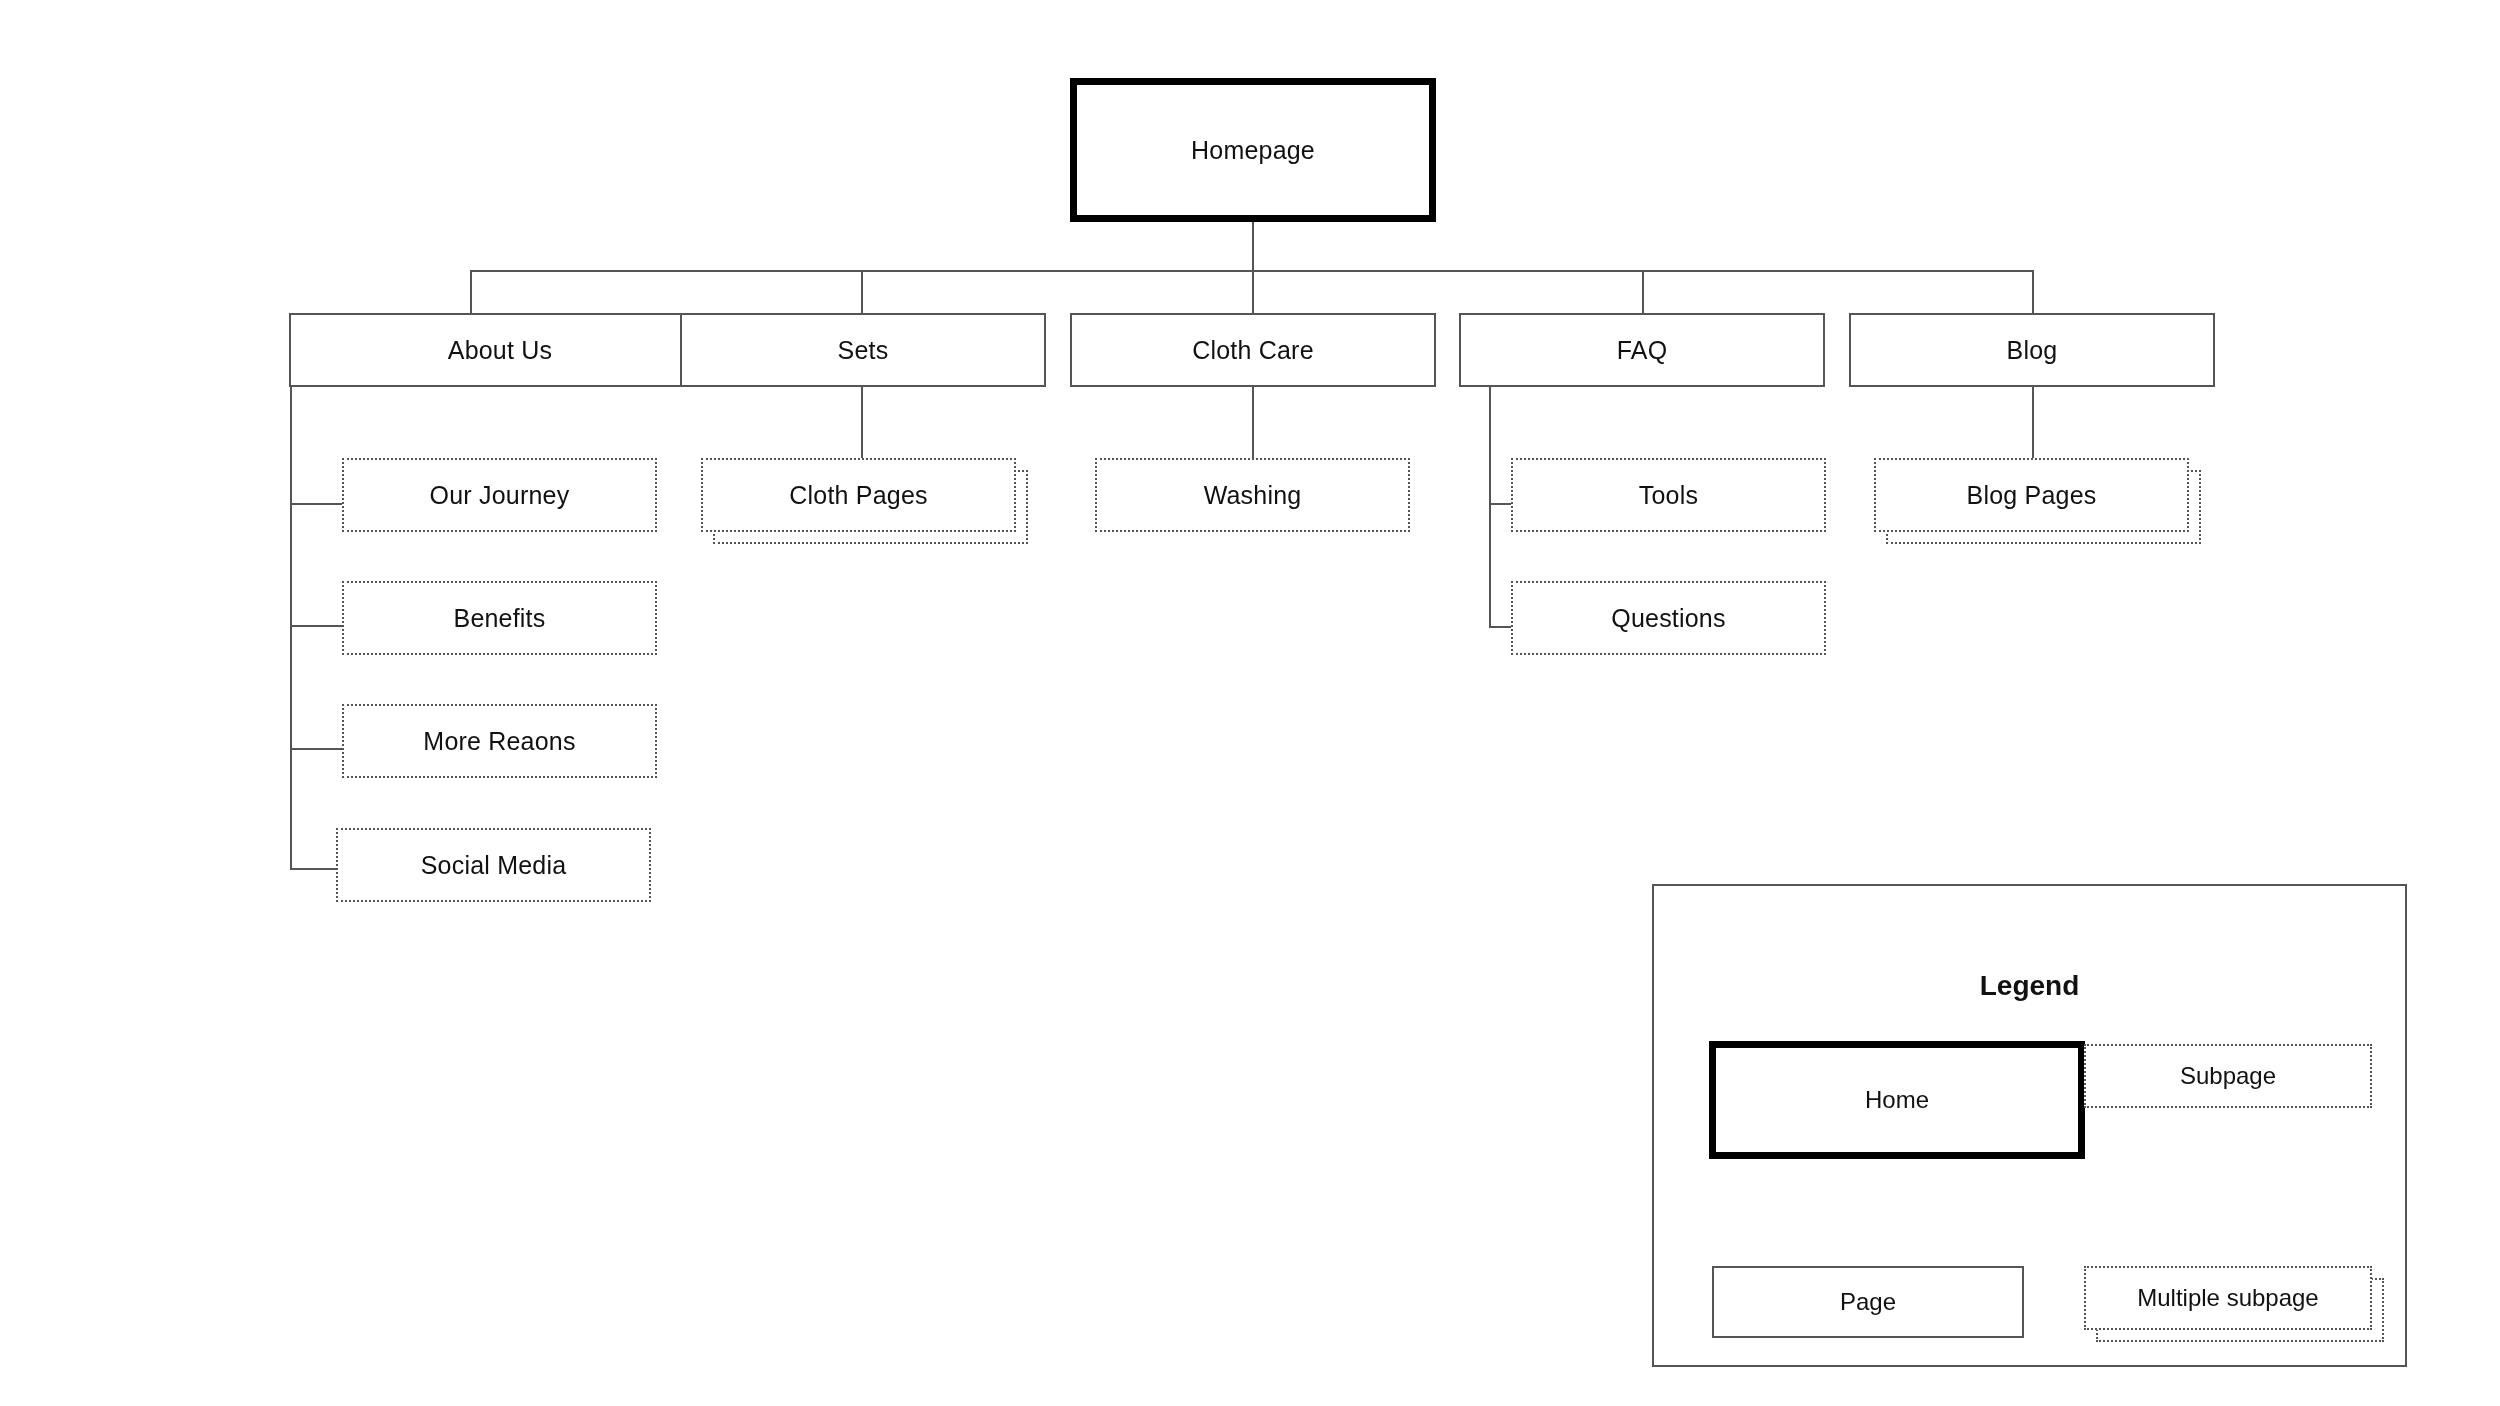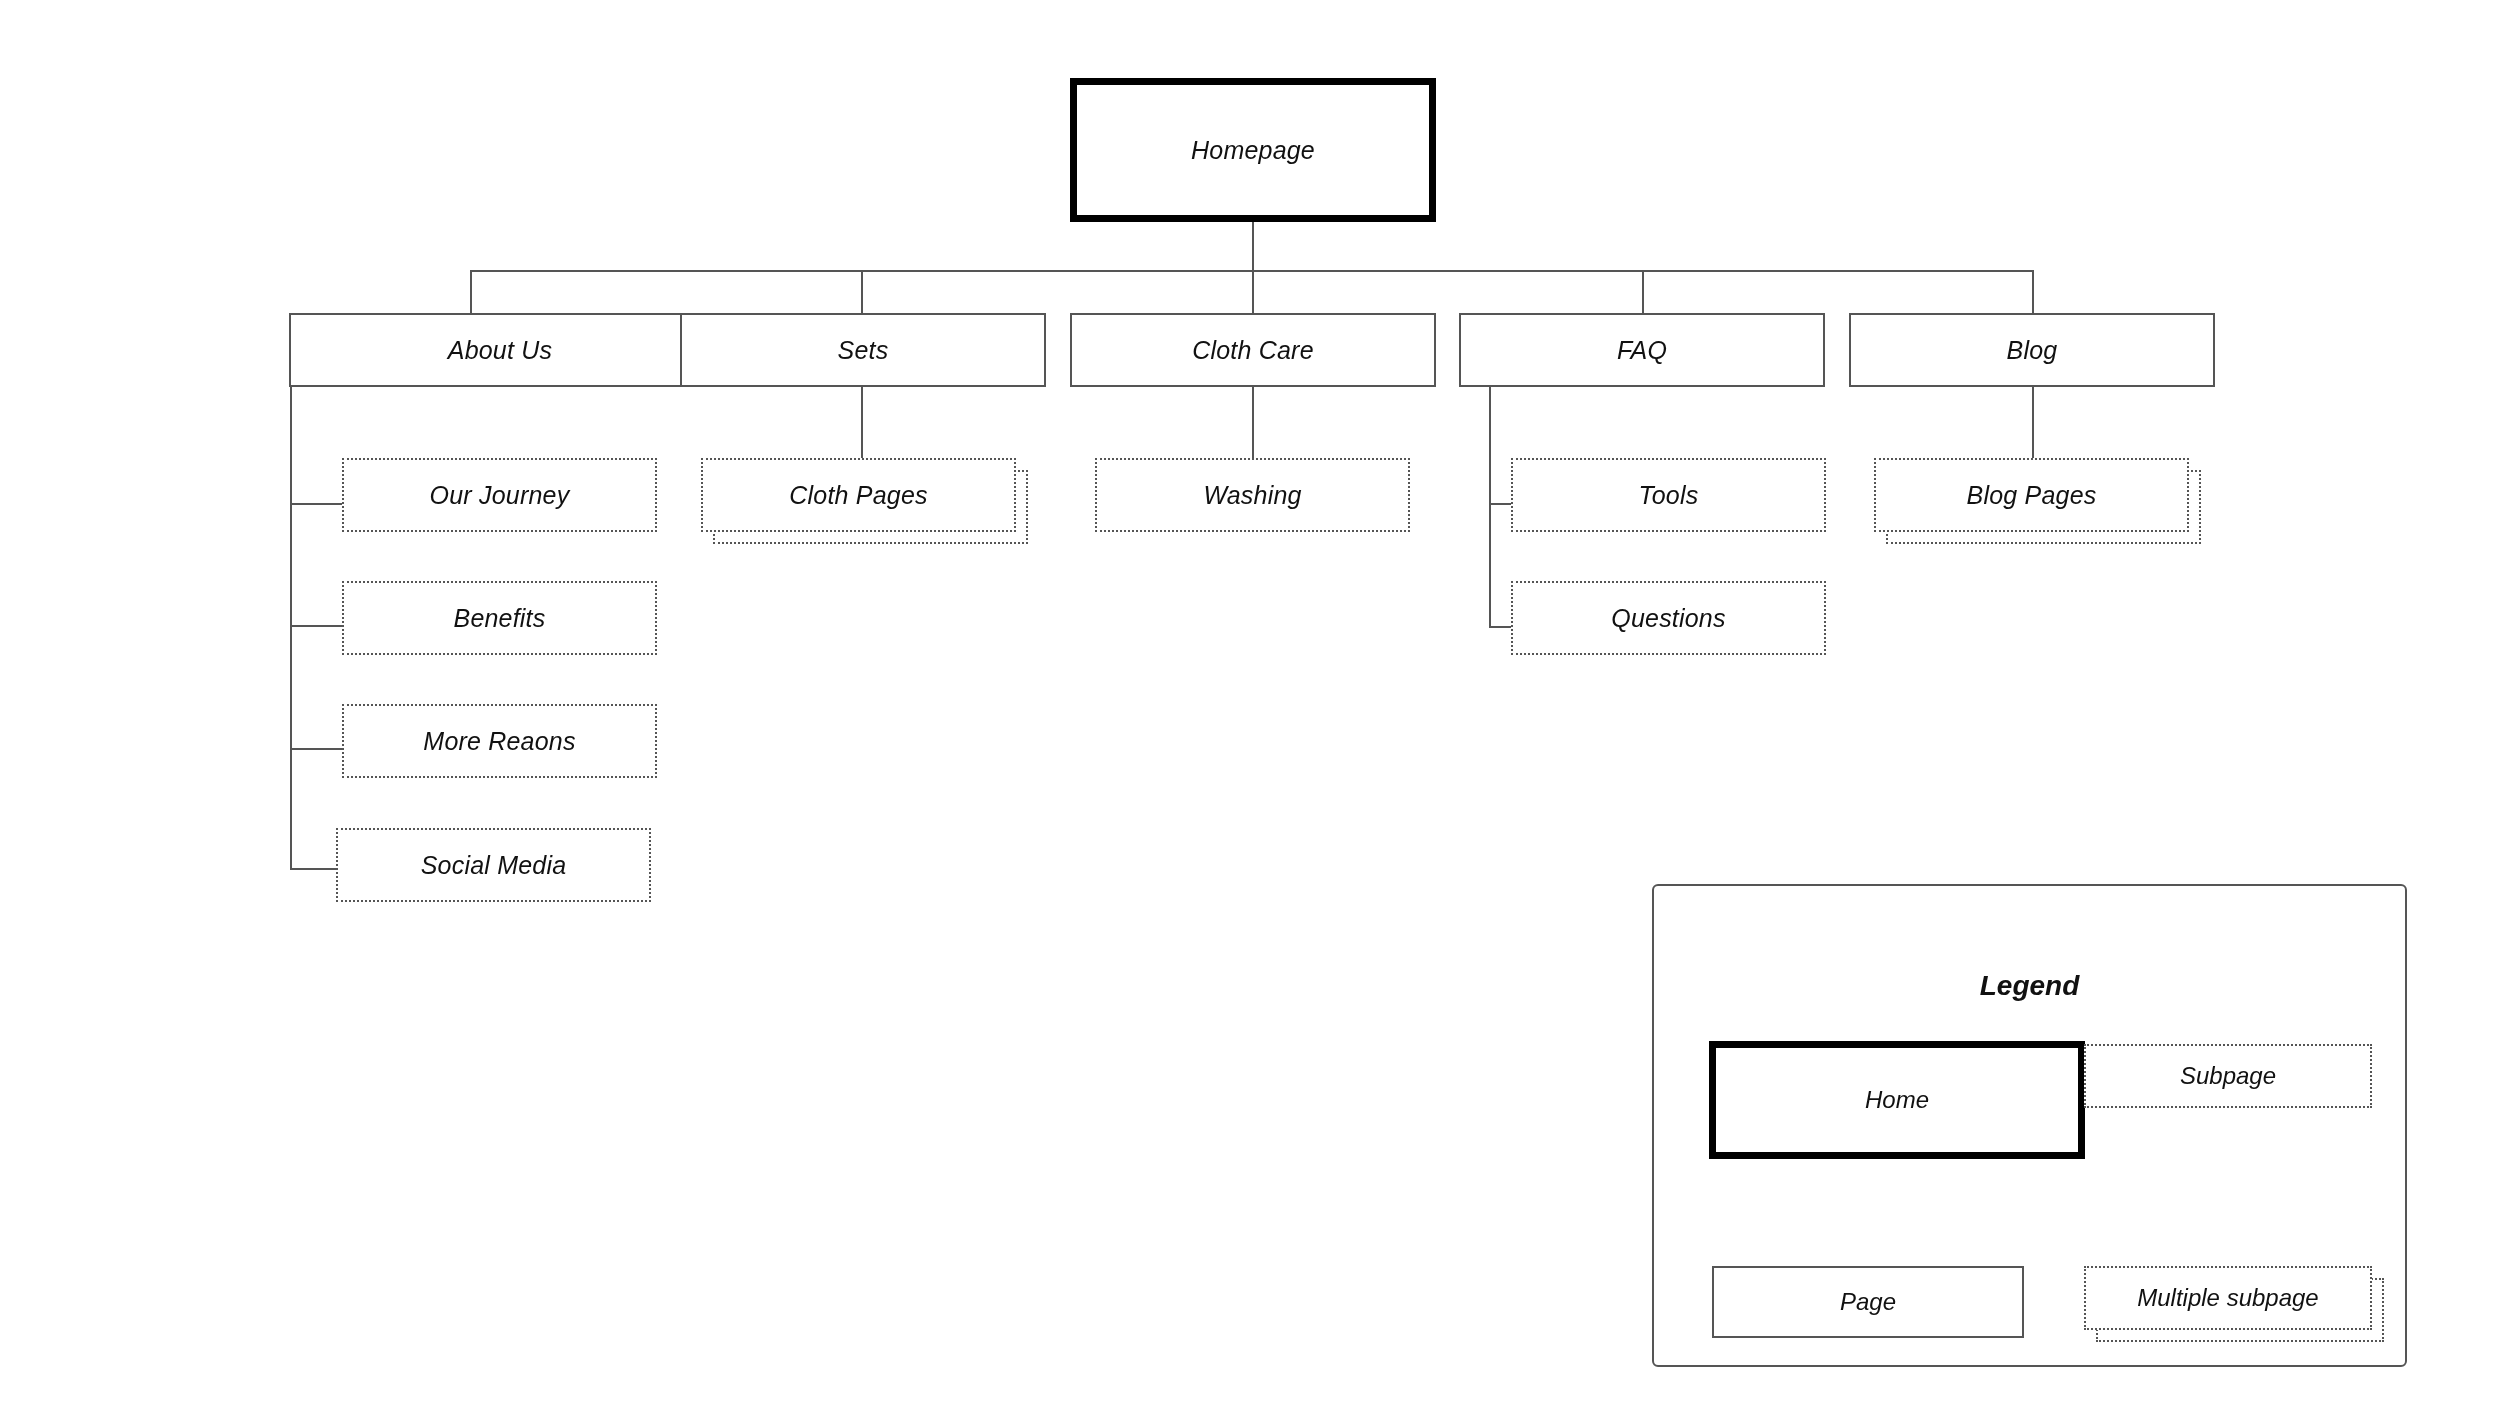--- a/index.html
+++ b/index.html
@@ -11,21 +11,20 @@
     font-family: "Liberation Sans", sans-serif;
     color: #111111;
     -webkit-font-smoothing: antialiased;
   }
   #canvas {
     position: relative;
     width: 2500px;
     height: 1406px;
     background: #ffffff;
     overflow: hidden;
-    font-style: italic;
   }
 
   
   .node {
     position: absolute;
     box-sizing: border-box;
     background: #ffffff;
     display: flex;
     align-items: center;
     justify-content: center;
@@ -182,21 +181,21 @@
   <div class="node subpage" style="left:1511px; top:581px; width:315px; height:74px;">
     <span>Questions</span>
   </div>
 
   <div class="line-v" style="left:2032px; top:387px; height:71px;"></div>
   <div class="multi-shadow" style="left:1886px; top:470px; width:315px; height:74px;"></div>
   <div class="node subpage" style="left:1874px; top:458px; width:315px; height:74px;">
     <span>Blog Pages</span>
   </div>
 
-  <div id="legend-panel" style="left:1652px; top:884px; width:755px; height:483px;border-radius:6px;">
+  <div id="legend-panel" style="left:1652px; top:884px; width:755px; height:483px;">
 
     <div id="legend-title" style="top:84px;">Legend</div>
 
     <div class="legend-box home" style="left:55px; top:155px; width:376px; height:118px;">
       <span>Home</span>
     </div>
 
     <div class="legend-box sub" style="left:430px; top:158px; width:288px; height:64px;">
       <span>Subpage</span>
     </div>

